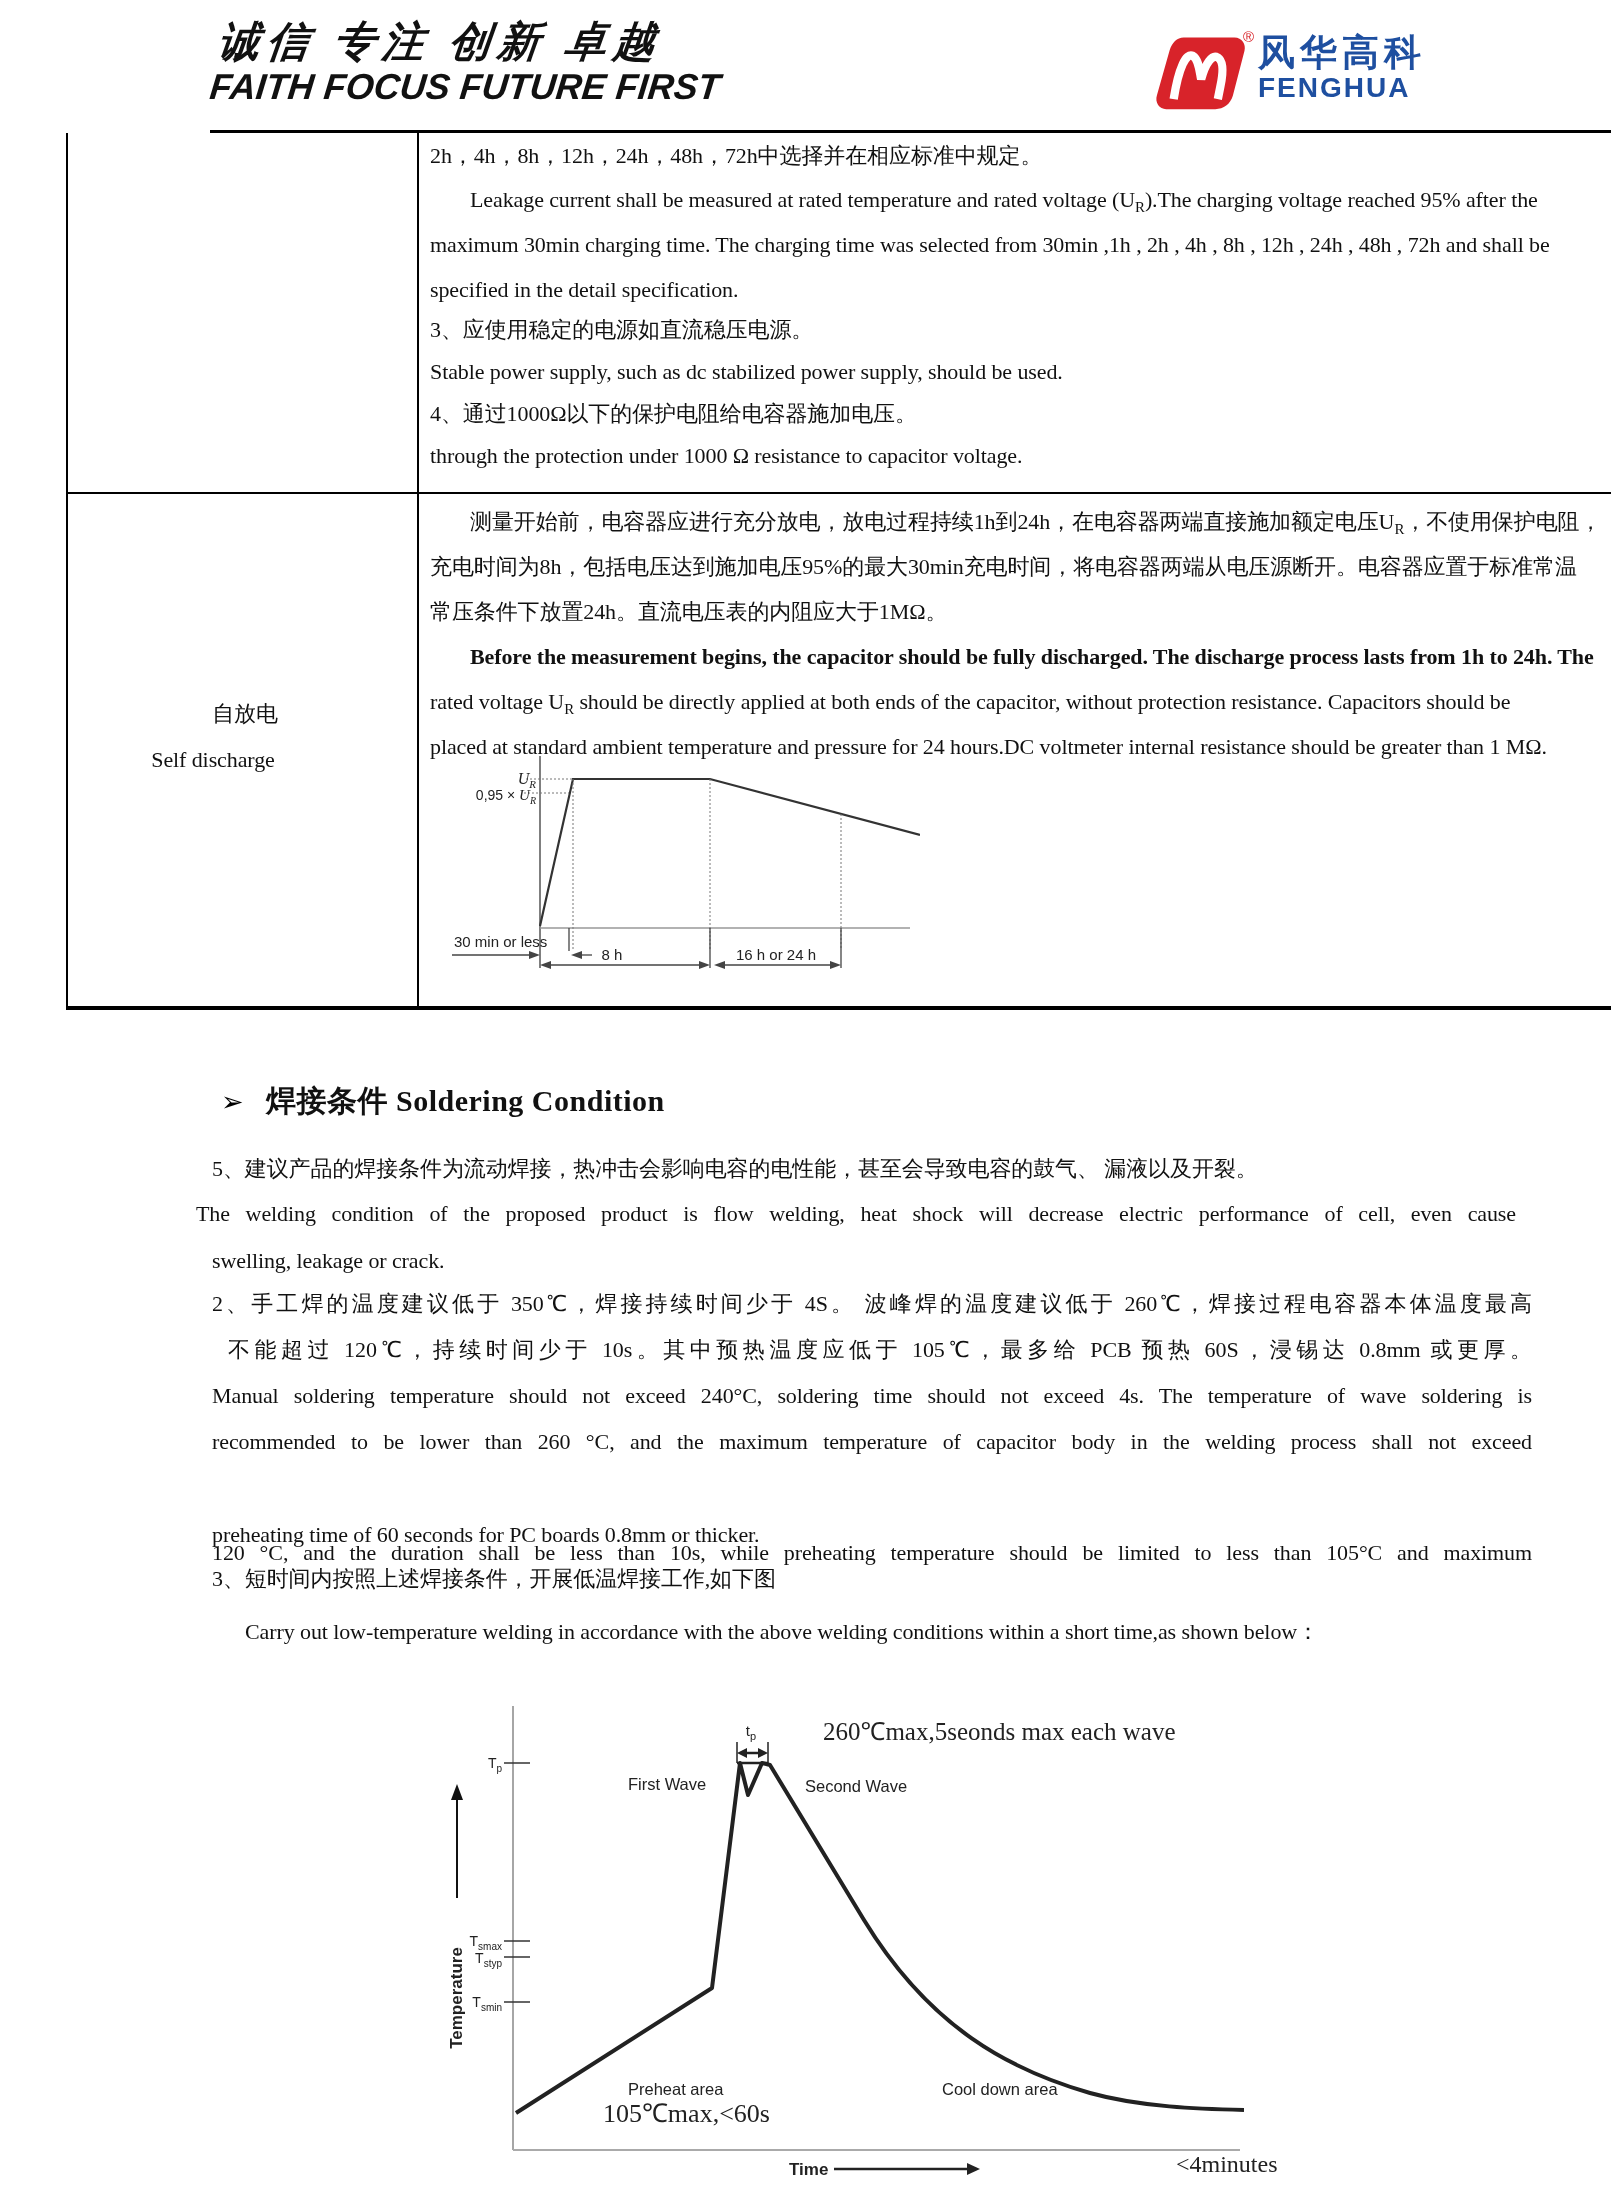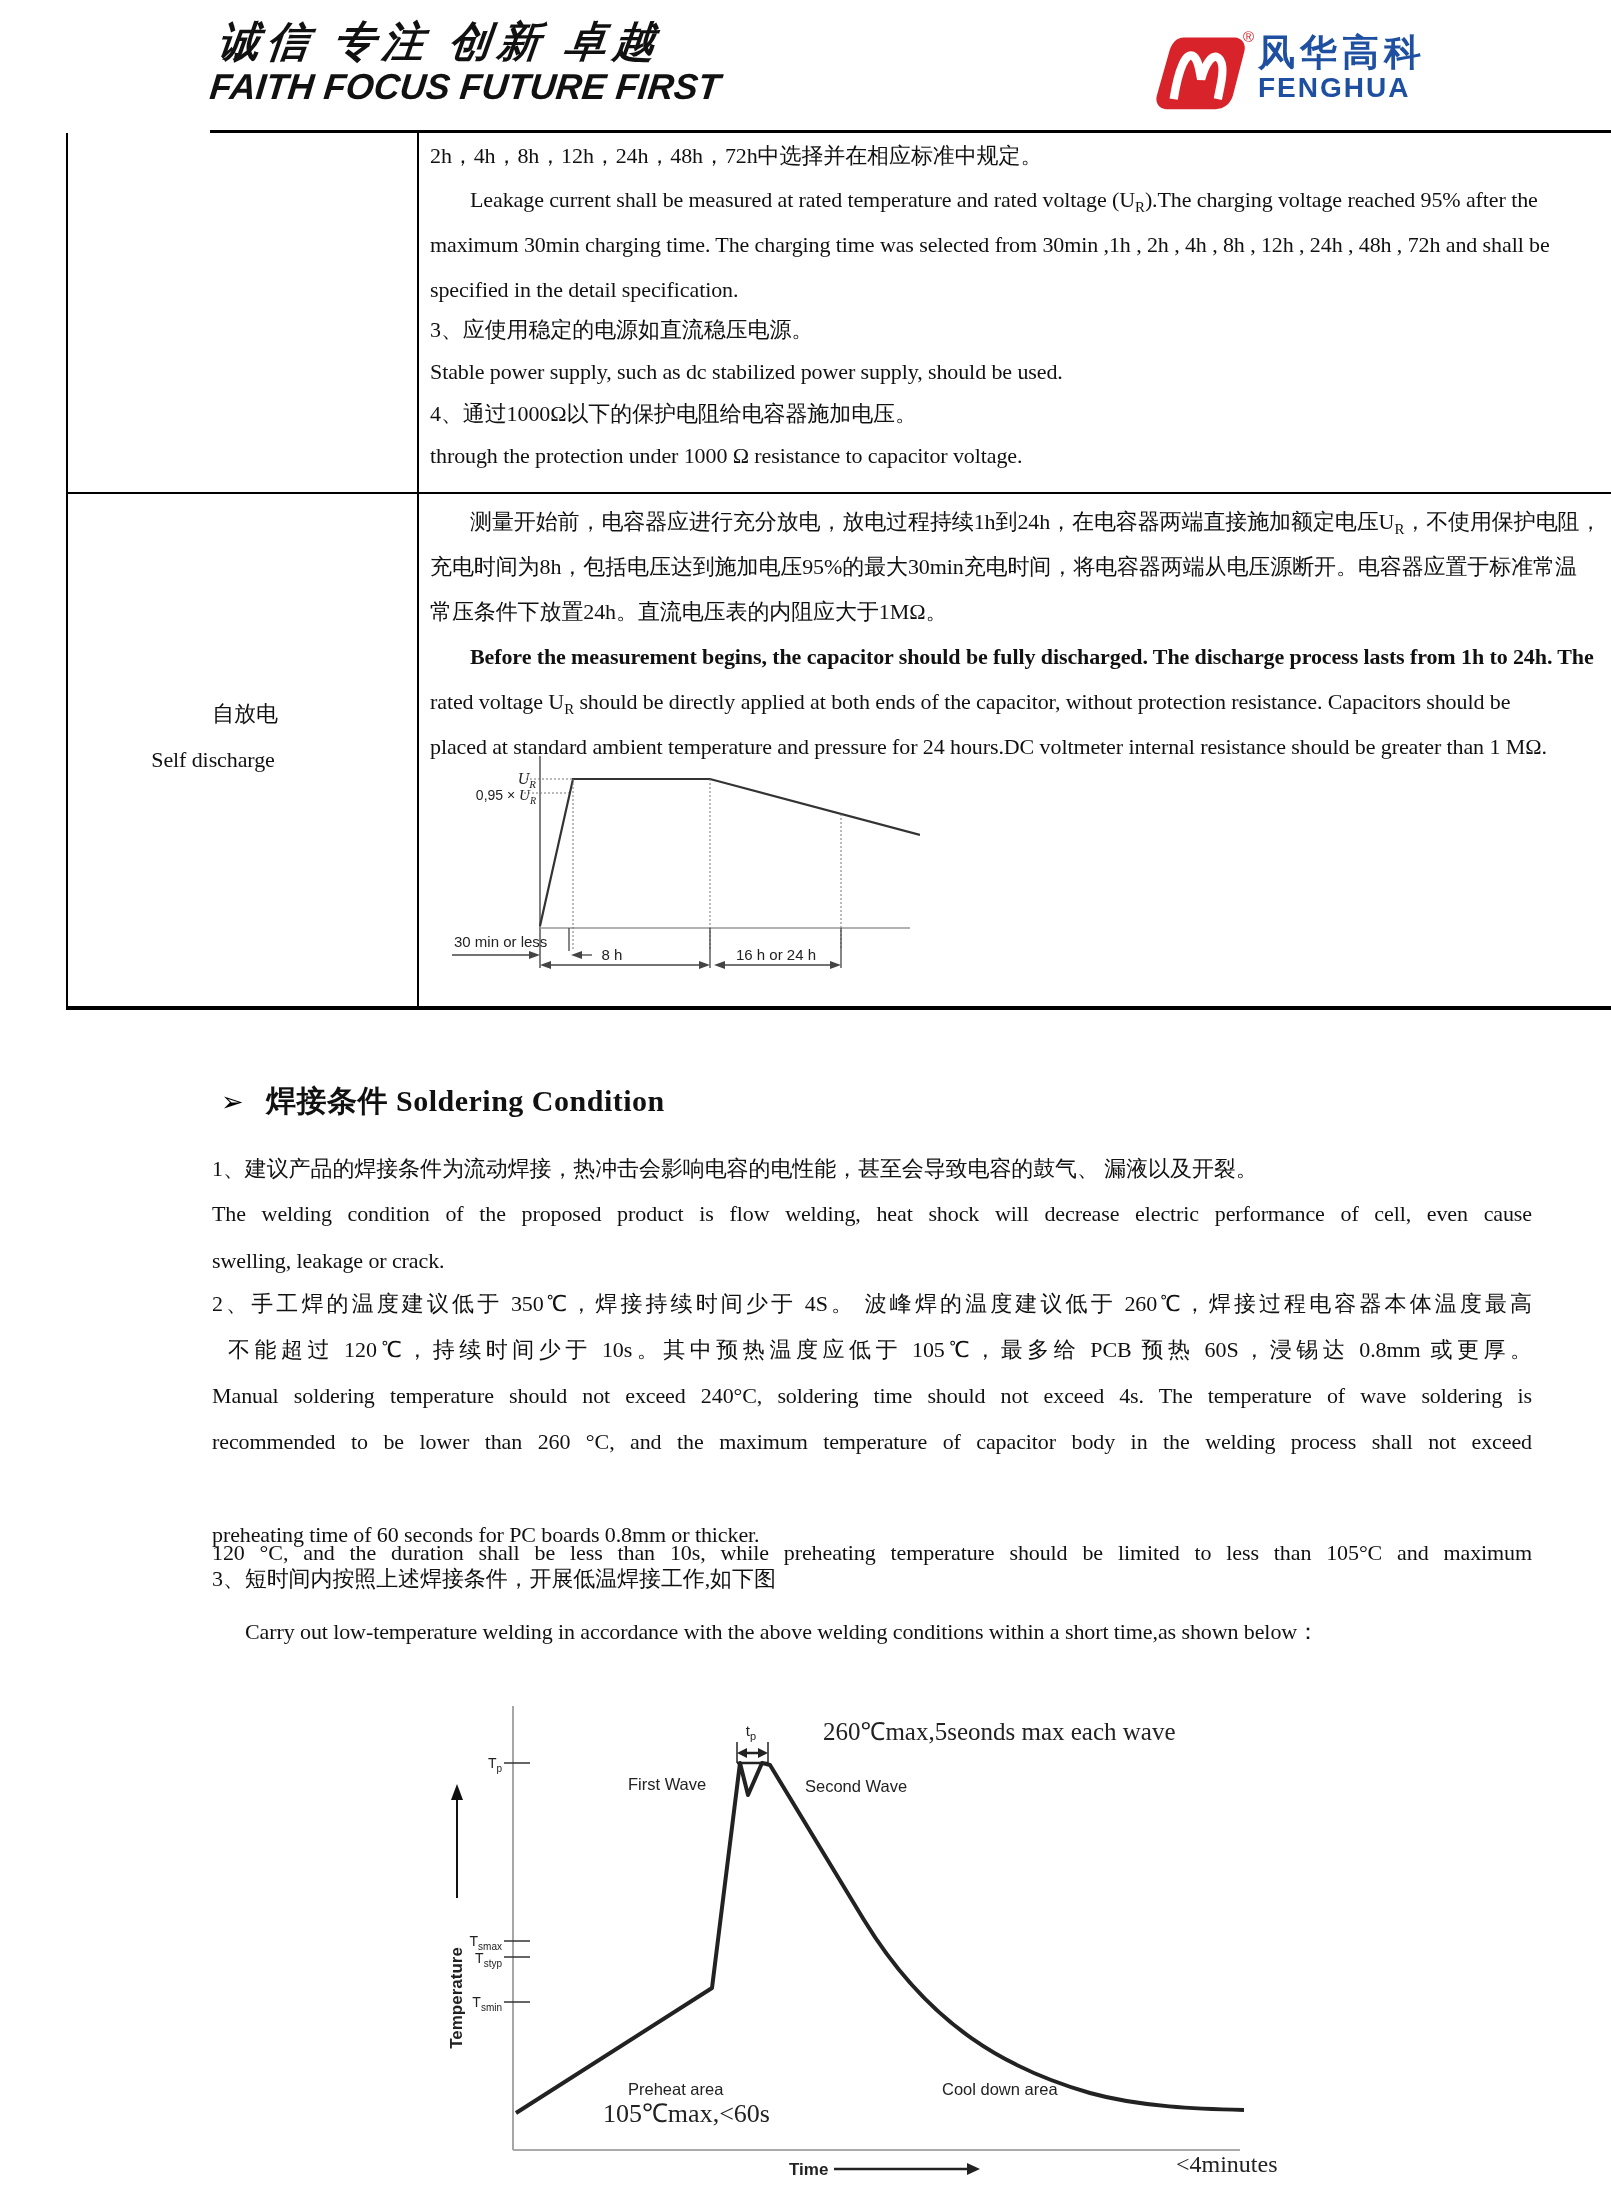--- a/index.html
+++ b/index.html
@@ -109,22 +109,22 @@
       <text x="336" y="210" text-anchor="middle" font-size="15" class="sanslab">16 h or 24 h</text>
       <line x1="280" y1="215" x2="395" y2="215" stroke="#444" stroke-width="1.3"></line>
       <polygon points="274,215 285,211 285,219" fill="#444"></polygon>
       <polygon points="401,215 390,211 390,219" fill="#444"></polygon>
     </svg>
   </div>
 
   <div class="h-bullet">➢</div>
   <div class="h-text">焊接条件 Soldering Condition</div>
 
-  <div class="ln" style="left:212px;top:1155px;">1、建议产品的焊接条件为流动焊接，热冲击会影响电容的电性能，甚至会导致电容的鼓气、 漏液以及开裂。</div>
-  <div class="ln just" style="left:212px;top:1200px;width:1320px;">The welding condition of the proposed product is flow welding, heat shock will decrease electric performance of cell, even cause</div>
+  <div class="ln" style="left:212px;top:1155px;">5、建议产品的焊接条件为流动焊接，热冲击会影响电容的电性能，甚至会导致电容的鼓气、 漏液以及开裂。</div>
+  <div class="ln just" style="left:196px;top:1200px;width:1320px;">The welding condition of the proposed product is flow welding, heat shock will decrease electric performance of cell, even cause</div>
   <div class="ln" style="left:212px;top:1247px;">swelling, leakage or crack.</div>
   <div class="ln just" style="left:212px;top:1290px;width:1320px;">2、手工焊的温度建议低于 350℃，焊接持续时间少于 4S。 波峰焊的温度建议低于 260℃，焊接过程电容器本体温度最高</div>
   <div class="ln just" style="left:228px;top:1336px;width:1304px;">不能超过 120℃，持续时间少于 10s。其中预热温度应低于 105℃，最多给 PCB 预热 60S，浸锡达 0.8mm 或更厚。</div>
   <div class="ln just" style="left:212px;top:1382px;width:1320px;">Manual soldering temperature should not exceed 240°C, soldering time should not exceed 4s. The temperature of wave soldering is</div>
   <div class="ln just" style="left:212px;top:1428px;width:1320px;">recommended to be lower than 260 °C, and the maximum temperature of capacitor body in the welding process shall not exceed</div>
   <div class="ln just" style="left:212px;top:1510px;width:1320px;margin-top:29px;">120 °C, and the duration shall be less than 10s, while preheating temperature should be limited to less than 105°C and maximum</div>
   <div class="ln" style="left:212px;top:1521px;">preheating time of 60 seconds for PC boards 0.8mm or thicker.</div>
   <div class="ln" style="left:212px;top:1565px;">3、短时间内按照上述焊接条件，开展低温焊接工作,如下图</div>
   <div class="ln" style="left:245px;top:1618px;">Carry out low-temperature welding in accordance with the above welding conditions within a short time,as shown below：</div>
 

